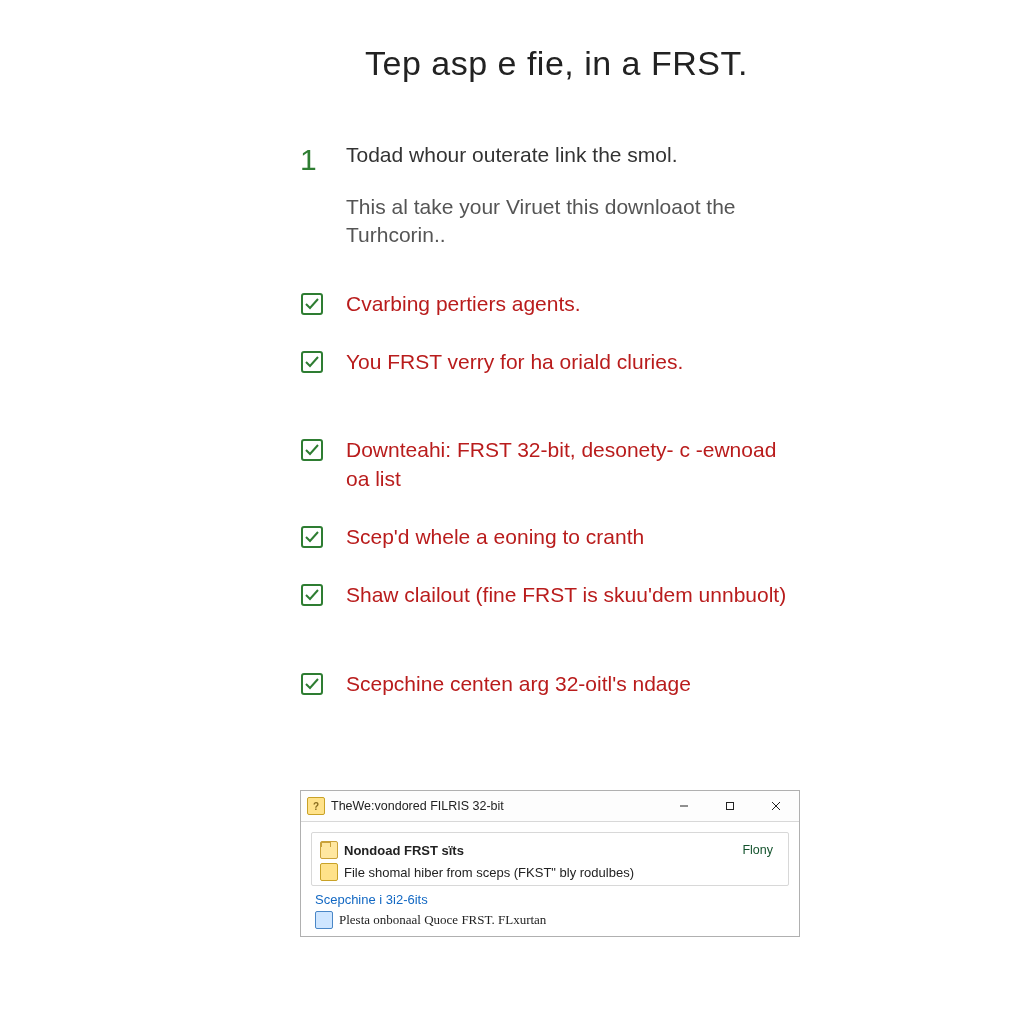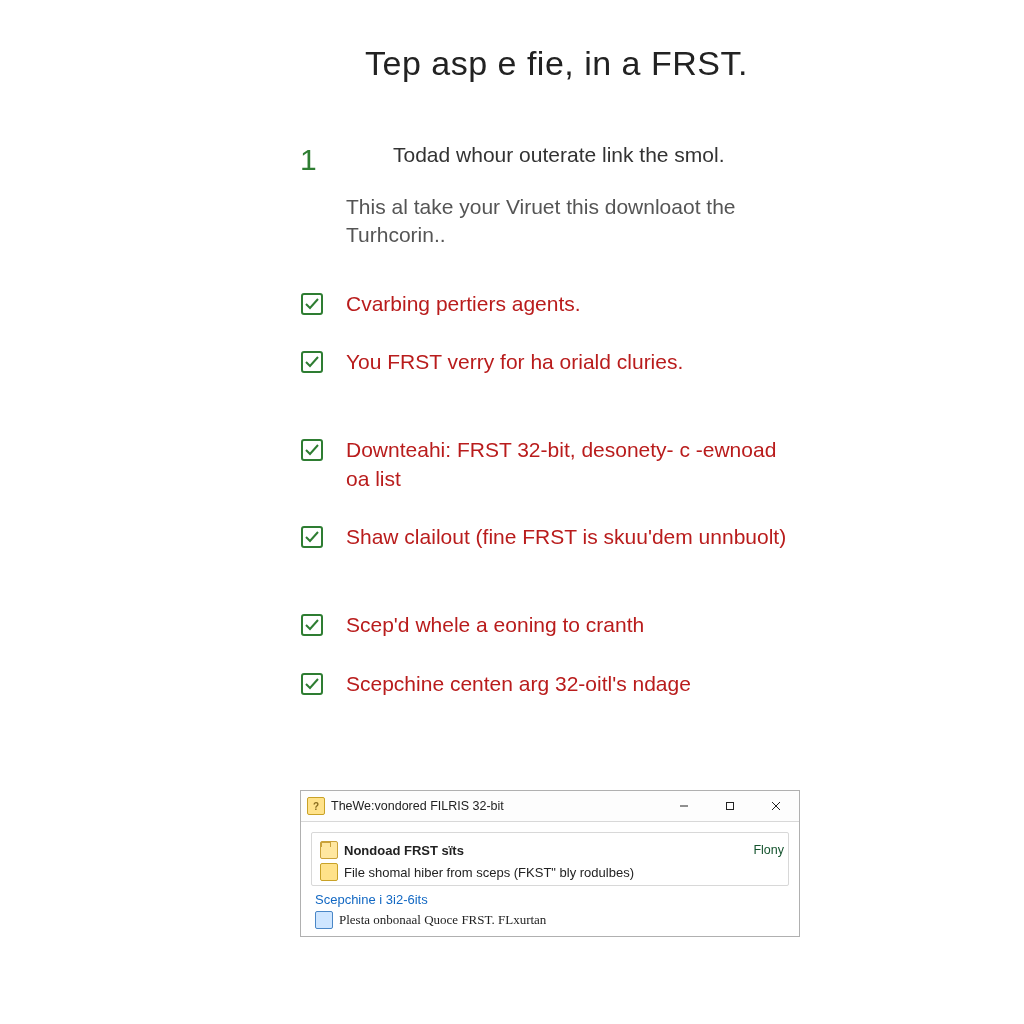--- a/index.html
+++ b/index.html
@@ -49,21 +49,20 @@
   .step-body {
     flex: 1;
     padding-right: 160px;
   }
 
   .step-body .line1 {
     font-size: 21px;
     color: #333;
     font-weight: 400;
     margin-bottom: 26px;
-    margin-left: 47px;
   }
 
   .step-body .line2 {
     font-size: 21px;
     color: #555;
     font-weight: 400;
     line-height: 1.35;
   }
 
   .check-item {
@@ -162,21 +161,21 @@
   .win-btn svg { width: 10px; height: 10px; }
 
   .dialog-body {
     padding: 6px 0 0 0;
   }
 
   .dlg-inner {
     margin: 4px 10px 0 10px;
     border: 1px solid #d8d8d8;
     border-radius: 2px;
-    padding: 6px 4px 2px 8px;
+    padding: 6px 15px 2px 8px;
   }
 
   .dlg-row {
     display: flex;
     align-items: center;
     font-size: 13px;
     color: #222;
     padding: 2px 0;
     white-space: nowrap;
   }
@@ -277,38 +276,38 @@
   <div class="check-item gap-small">
     <div class="check-box">
       <svg viewBox="0 0 24 24" fill="none">
         <rect x="2" y="2" width="20" height="20" stroke="#2e7d32" stroke-width="2" rx="2"></rect>
         <path d="M6 12 L10 16 L18 7" stroke="#2e7d32" stroke-width="2" fill="none"></path>
       </svg>
     </div>
     <div class="check-text">Downteahi: FRST 32-bit, desonety- c -ewnoad oa list</div>
   </div>
 
+  <div class="check-item gap-small">
+    <div class="check-box">
+      <svg viewBox="0 0 24 24" fill="none">
+        <rect x="2" y="2" width="20" height="20" stroke="#2e7d32" stroke-width="2" rx="2"></rect>
+        <path d="M6 12 L10 16 L18 7" stroke="#2e7d32" stroke-width="2" fill="none"></path>
+      </svg>
+    </div>
+    <div class="check-text">Scep'd whele a eoning to cranth</div>
+  </div>
+
   <div class="check-item gap-large">
     <div class="check-box">
       <svg viewBox="0 0 24 24" fill="none">
         <rect x="2" y="2" width="20" height="20" stroke="#2e7d32" stroke-width="2" rx="2"></rect>
         <path d="M6 12 L10 16 L18 7" stroke="#2e7d32" stroke-width="2" fill="none"></path>
       </svg>
     </div>
     <div class="check-text">Shaw clailout (fine FRST is skuu'dem unnbuolt)</div>
-  </div>
-
-  <div class="check-item gap-small">
-    <div class="check-box">
-      <svg viewBox="0 0 24 24" fill="none">
-        <rect x="2" y="2" width="20" height="20" stroke="#2e7d32" stroke-width="2" rx="2"></rect>
-        <path d="M6 12 L10 16 L18 7" stroke="#2e7d32" stroke-width="2" fill="none"></path>
-      </svg>
-    </div>
-    <div class="check-text">Scep'd whele a eoning to cranth</div>
   </div>
 
   <div class="check-item gap-small">
     <div class="check-box">
       <svg viewBox="0 0 24 24" fill="none">
         <rect x="2" y="2" width="20" height="20" stroke="#2e7d32" stroke-width="2" rx="2"></rect>
         <path d="M6 12 L10 16 L18 7" stroke="#2e7d32" stroke-width="2" fill="none"></path>
       </svg>
     </div>
     <div class="check-text">Scepchine centen arg 32-oitl's ndage</div>

